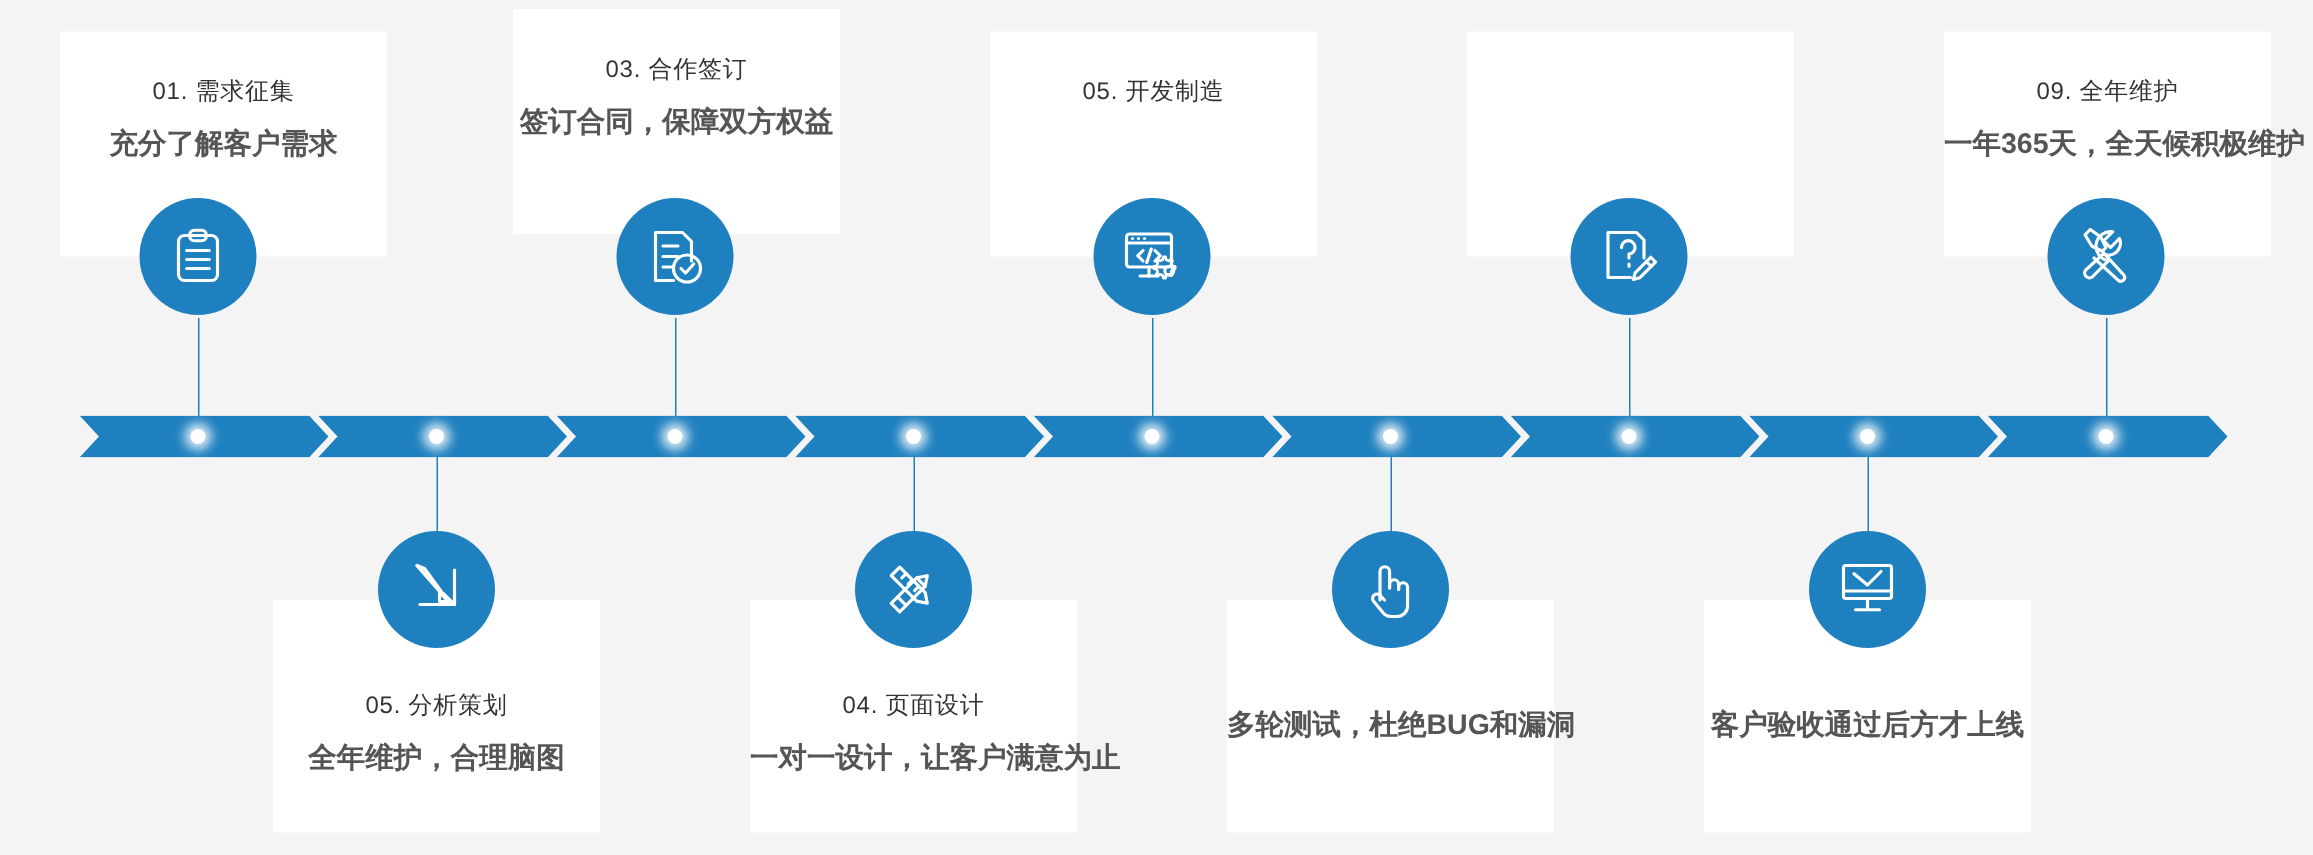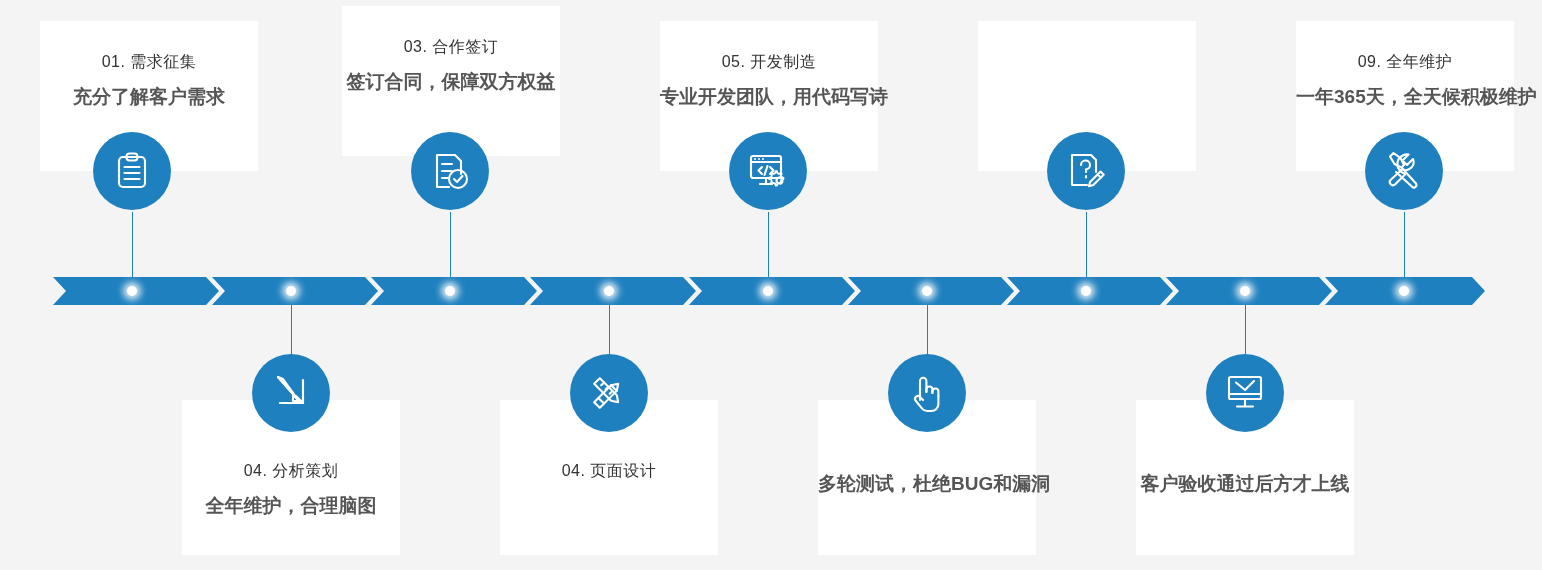--- a/index.html
+++ b/index.html
@@ -98,38 +98,38 @@
     <p class="subtitle">充分了解客户需求</p>
   </div>
 
   <div class="card card-top" style="left:342px;top:6px;">
     <p class="title">03. 合作签订</p>
     <p class="subtitle">签订合同，保障双方权益</p>
   </div>
 
   <div class="card card-top" style="left:660px;top:21px;">
     <p class="title">05. 开发制造</p>
-    <p class="subtitle">专业开发团队，用代码写诗</p>
   </div>
 
   <div class="card card-top" style="left:978px;top:21px;">
   </div>
 
   <div class="card card-top" style="left:1296px;top:21px;">
     <p class="title">09. 全年维护</p>
     <p class="subtitle">一年365天，全天候积极维护</p>
   </div>
 
   <div class="card card-bottom" style="left:182px;top:400px;">
-    <p class="title">04. 分析策划</p>
+    <p class="title">05. 分析策划</p>
     <p class="subtitle">全年维护，合理脑图</p>
   </div>
 
   <div class="card card-bottom" style="left:500px;top:400px;">
     <p class="title">04. 页面设计</p>
+    <p class="subtitle">一对一设计，让客户满意为止</p>
   </div>
 
   <div class="card card-bottom" style="left:818px;top:400px;">
     <p class="subtitle">多轮测试，杜绝BUG和漏洞</p>
   </div>
 
   <div class="card card-bottom" style="left:1136px;top:400px;">
     <p class="subtitle">客户验收通过后方才上线</p>
   </div>
 

